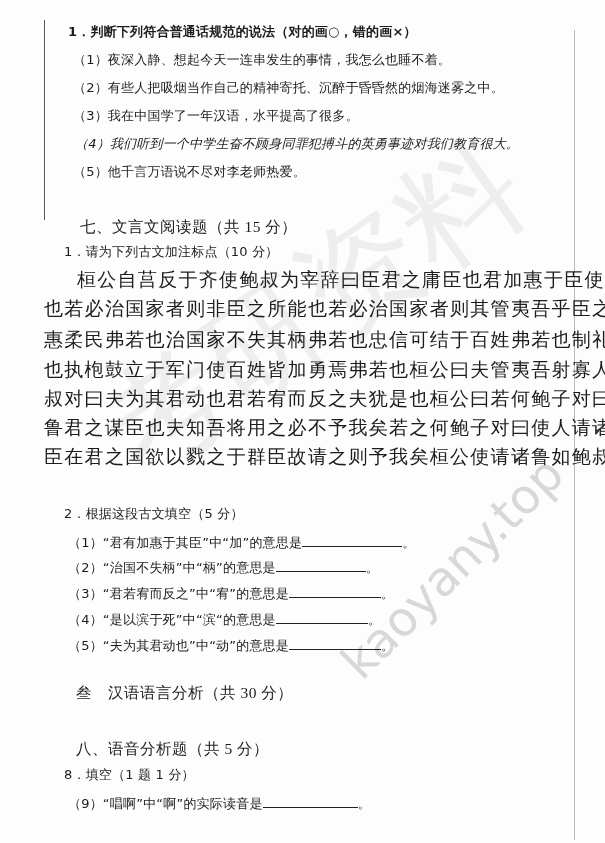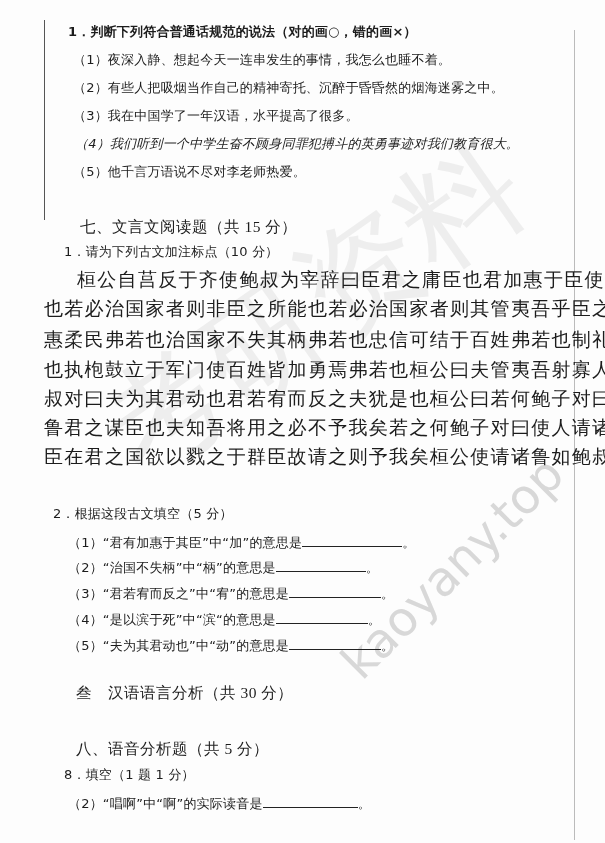--- a/index.html
+++ b/index.html
@@ -87,21 +87,21 @@
   <div class="line" style="left:64px; top:244px;">1．请为下列古文加注标点（10 分）</div>
 
   <div class="line passage" style="left:77px; top:271px;">桓公自莒反于齐使鲍叔为宰辞曰臣君之庸臣也君加惠于臣使不冻馁则是君之赐</div>
   <div class="line passage" style="left:44px; top:300px;">也若必治国家者则非臣之所能也若必治国家者则其管夷吾乎臣之所不若夷吾者五宽</div>
   <div class="line passage" style="left:44px; top:361px;">也执枹鼓立于军门使百姓皆加勇焉弗若也桓公曰夫管夷吾射寡人中钩是以滨于死鲍</div>
   <div class="line passage" style="left:44px; top:331px;">惠柔民弗若也治国家不失其柄弗若也忠信可结于百姓弗若也制礼义可法于四方弗若</div>
   <div class="line passage" style="left:44px; top:390px;">叔对曰夫为其君动也君若宥而反之夫犹是也桓公曰若何鲍子对曰请诸鲁桓公曰施伯</div>
   <div class="line passage" style="left:44px; top:419px;">鲁君之谋臣也夫知吾将用之必不予我矣若之何鲍子对曰使人请诸鲁曰寡君有不令之</div>
   <div class="line passage" style="left:44px; top:448px;">臣在君之国欲以戮之于群臣故请之则予我矣桓公使请诸鲁如鲍叔之言庄公以问施伯</div>
 
-  <div class="line" style="left:53px; top:506px;text-align:center;">2．根据这段古文填空（5 分）</div>
+  <div class="line" style="left:64px; top:506px;text-align:center;">2．根据这段古文填空（5 分）</div>
 
   <div class="line" style="left:68px; top:533px;">
     <span>（1）“君有加惠于其臣”中“加”的意思是</span><span class="blank" style="width:100px;"></span><span>。</span>
   </div>
   <div class="line" style="left:68px; top:558px;">
     <span>（2）“治国不失柄”中“柄”的意思是</span><span class="blank" style="width:90px;"></span><span>。</span>
   </div>
   <div class="line" style="left:68px; top:584px;">
     <span>（3）“君若宥而反之”中“宥”的意思是</span><span class="blank" style="width:92px;"></span><span>。</span>
   </div>
@@ -110,16 +110,16 @@
   </div>
   <div class="line" style="left:68px; top:636px;">
     <span>（5）“夫为其君动也”中“动”的意思是</span><span class="blank" style="width:92px;"></span><span>。</span>
   </div>
 
   <div class="line section" style="left:40px; top:684px;">叁　汉语语言分析（共 30 分）</div>
 
   <div class="line section" style="left:40px; top:740px;">八、语音分析题（共 5 分）</div>
   <div class="line" style="left:64px; top:767px;">8．填空（1 题 1 分）</div>
   <div class="line" style="left:68px; top:794px;">
-    <span>（2）“唱啊”中“啊”的实际读音是</span><span class="blank" style="width:95px;"></span><span>。</span>
+    <span>（9）“唱啊”中“啊”的实际读音是</span><span class="blank" style="width:95px;"></span><span>。</span>
   </div>
 
 </div>
 
 </body></html>

